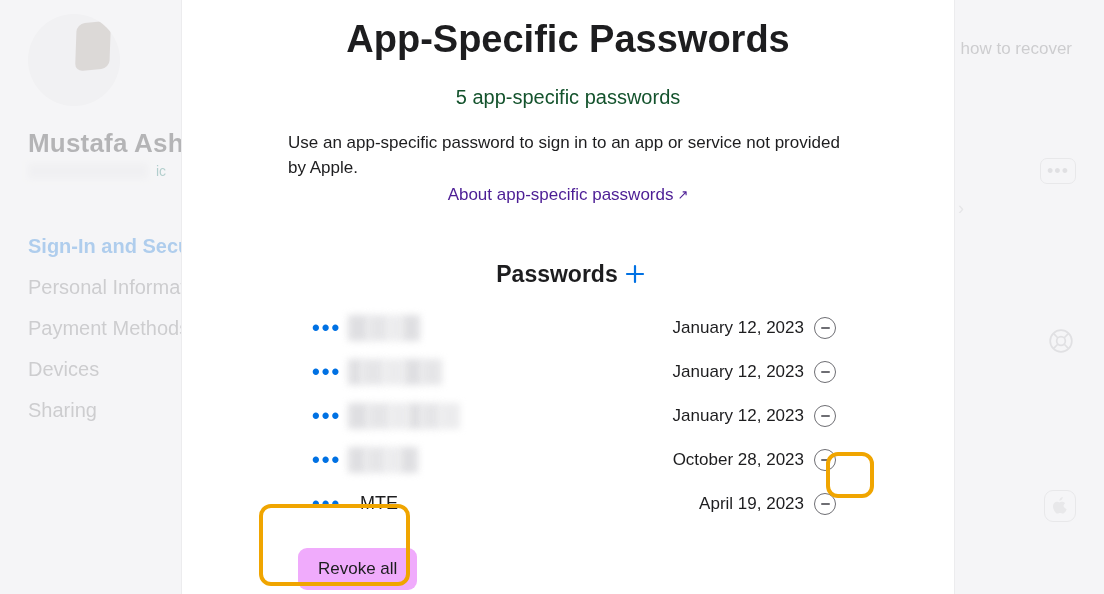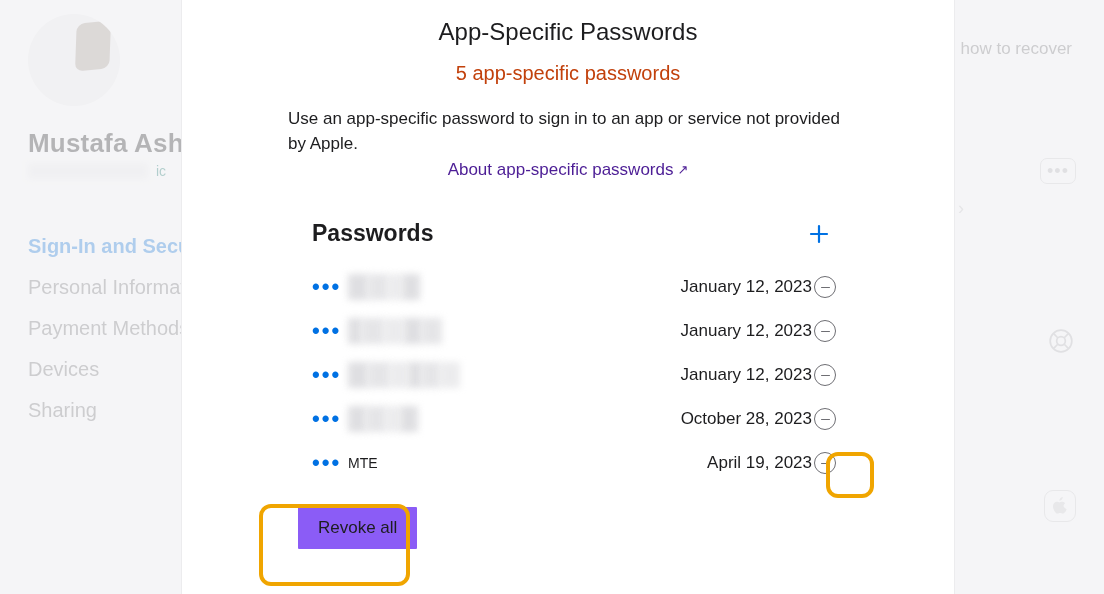--- a/index.html
+++ b/index.html
@@ -20,44 +20,44 @@
   .recover{position:absolute;right:32px;top:39px;font-size:17px;color:#6e6e73}
   .tribadge{position:absolute;right:28px;top:158px;width:34px;height:24px;border:1.5px solid #c8c8cd;border-radius:7px;display:flex;align-items:center;justify-content:center;color:#b0b0b5;font-size:18px;letter-spacing:1px}
   .floaticon{position:absolute;right:28px;width:30px;height:30px;border:1.5px solid #c8c8cd;border-radius:9px;display:flex;align-items:center;justify-content:center;color:#b0b0b5}
   .fi1{top:326px;border:none}
   .fi1 svg{stroke:#b0b0b5}
   .fi2{top:490px}
   .chev{position:absolute;right:140px;top:198px;color:#c0c0c5;font-size:18px}
 
   
   .modal{position:absolute;z-index:2;left:181px;top:0;width:774px;height:594px;background:#fff;border-left:1px solid #ececee;border-right:1px solid #ececee;box-sizing:border-box;padding:0 38px;overflow:hidden}
-  .mtitle{text-align:center;font-size:24px;font-weight:400;margin-top:18px}
-  .msub{text-align:center;font-size:20px;color:#c2410c;margin-top:16px}
+  .mtitle{text-align:center;font-size:38px;font-weight:700;margin-top:18px}
+  .msub{text-align:center;font-size:20px;color:#14532d;margin-top:16px}
   .mdesc{text-align:left;font-size:17px;color:#1d1d1f;margin:22px auto 0;max-width:560px;line-height:1.45}
   .mlink{display:block;text-align:center;color:#4c1d95;font-size:17px;margin-top:4px;text-decoration:none}
   .mlink .ext{font-size:13px;position:relative;top:-1px;margin-left:4px}
 
-  .listhead{display:flex;align-items:center;justify-content:space-between;margin-top:40px;padding:0 92px 0 92px}
+  .listhead{display:flex;align-items:center;justify-content:center;margin-top:56px;padding:0 92px 0 92px}
   .listhead h2{margin:0;font-size:23px;font-weight:700}
   .plus{width:22px;height:22px;display:flex;align-items:center;justify-content:center;color:#0071e3;cursor:pointer;position:relative;left:6px}
   .plus svg{display:block}
 
   .rows{margin-top:18px;padding:0 80px 0 92px;display:flex;flex-direction:column}
   .row{display:flex;align-items:center;height:44px}
   .dots{color:#0071e3;font-size:22px;letter-spacing:2px;width:26px;font-weight:700;line-height:0}
-  .label{margin-left:10px;font-size:14px;color:#1d1d1f}
+  .label{margin-left:22px;font-size:18px;color:#1d1d1f}
   .labelblur{margin-left:10px;display:flex;gap:0}
   .labelblur span{height:26px;background:#dcdcdf;filter:blur(3.5px)}
   .spacer{flex:1}
-  .date{font-size:17px;color:#1d1d1f;margin-right:2px}
+  .date{font-size:17px;color:#1d1d1f;margin-right:10px}
   .minus{width:20px;height:20px;border:1.6px solid #6e6e73;border-radius:50%;display:flex;align-items:center;justify-content:center;cursor:pointer;flex-shrink:0}
   .minus::before{content:"";width:9px;height:1.7px;background:#6e6e73;border-radius:1px}
 
   .revoke-wrap{margin:22px 0 0 78px}
-  .revoke{background:#8b5cf6;border:none;border-radius:1px;padding:11px 20px;font-size:17px;color:#1d1d1f;cursor:pointer}
+  .revoke{background:#f0abfc;border:none;border-radius:9px;padding:11px 20px;font-size:17px;color:#1d1d1f;cursor:pointer}
 
   
   .hl{position:absolute;border:4px solid #f0a500;border-radius:12px;pointer-events:none;z-index:3}
   .hl1{left:826px;top:452px;width:40px;height:38px}
   .hl2{left:259px;top:504px;width:143px;height:74px}
 </style>
 </head>
 <body>
 
 <div class="backdrop">

